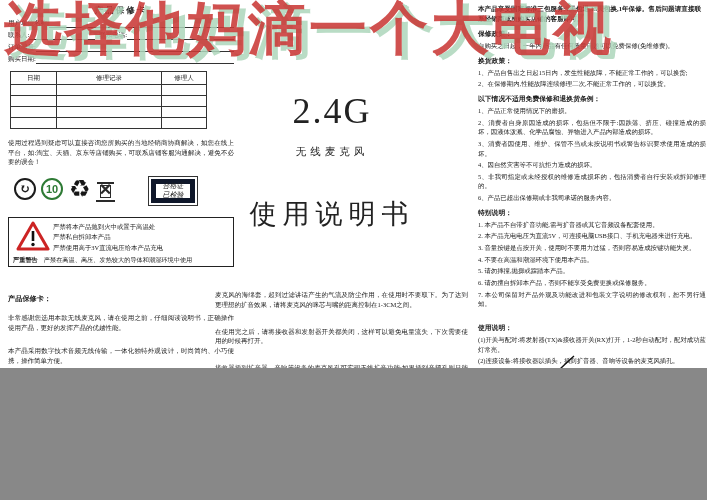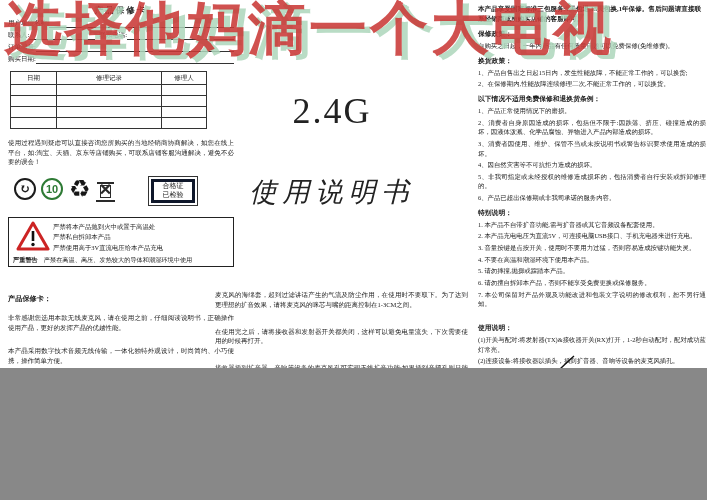--- a/index.html
+++ b/index.html
@@ -38,35 +38,35 @@
   .ic-circle{width:22px;height:22px;border-radius:50%;display:flex;align-items:center;justify-content:center;box-sizing:border-box;}
   .ic1{left:6px;border:2.5px solid #1c1c1c;font-size:13px;color:#1c1c1c;font-weight:bold;}
   .ic2{left:33px;border:2px solid #2d7a34;color:#2d7a34;font-size:11px;font-weight:bold;font-family:"Liberation Sans",sans-serif;}
   .ic3{left:61px;font-size:24px;line-height:22px;color:#161616;}
   .ic4{left:88px;width:20px;height:26px;}
   .bin-body{position:absolute;left:4px;top:7px;width:11px;height:13px;border:1.5px solid #2a2a2a;box-sizing:border-box;}
   .bin-lid{position:absolute;left:1px;top:4px;width:17px;height:2px;background:#2a2a2a;}
   .bin-bar{position:absolute;left:0px;top:22px;width:19px;height:2px;background:#2a2a2a;}
   .bin-x{position:absolute;left:0;top:2px;width:19px;height:20px;font-size:16px;line-height:20px;color:#2a2a2a;text-align:center;font-weight:bold;}
   .cert-box{position:absolute;left:140px;top:0px;width:50px;height:30px;border:1px solid #333;padding:2px;box-sizing:border-box;}
-  .cert-inner{width:100%;height:100%;border:3px solid #0f172a;box-sizing:border-box;display:flex;flex-direction:column;align-items:center;justify-content:center;font-size:7px;line-height:1.35;}
+  .cert-inner{width:100%;height:100%;border:5px solid #0f172a;box-sizing:border-box;display:flex;flex-direction:column;align-items:center;justify-content:center;font-size:7px;line-height:1.35;font-style:italic;}
   .warn-box{margin-top:5px;border:1px solid #222;padding:3px 4px 2px 4px;}
   .warn-top{display:flex;align-items:center;}
   .warn-tri{flex:0 0 40px;text-align:center;}
   .warn-lines{flex:1;font-size:6.4px;line-height:1.65;}
   .warn-bottom{display:flex;margin-top:1px;font-size:6.2px;white-space:nowrap;}
   .warn-severe{font-weight:bold;margin-right:6px;}
   .du-head{font-weight:bold;font-size:7.2px;margin-top:27px;}
   .du-p{margin-top:8px;text-align:justify;}
   .du-p + .du-p{margin-top:14px;}
   .notice-head{font-size:6.8px;margin-top:16px;}
   
   .brand{font-size:36px;letter-spacing:2px;}
   .product{font-size:10.5px;letter-spacing:4px;margin-top:6px;}
-  .manual-title{font-size:27px;letter-spacing:6px;margin-top:34px;white-space:nowrap;font-style:italic;}
+  .manual-title{font-size:27px;letter-spacing:6px;margin-top:34px;white-space:nowrap;}
   .tip-p{margin-top:0;margin-bottom:0;text-align:justify;}
   .tip-p + .tip-p{margin-top:17px;}
   
   .r-intro{font-weight:bold;font-size:6.6px;}
   .r-head{font-weight:bold;font-size:6.8px;margin-top:5px;}
   .r-item{margin-top:2px;text-align:justify;}
   .r-instr-head{margin-top:14px;}
   
   .diagram{position:absolute;left:478px;top:352px;width:229px;height:148px;z-index:5;}
   .dg-label{position:absolute;font-size:5px;line-height:1.2;color:#222;white-space:nowrap;font-family:"Liberation Sans",sans-serif;}
@@ -180,20 +180,21 @@
     <div class="du-head">产品保修卡：</div>
     <div class="du-p">非常感谢您选用本款无线麦克风，请在使用之前，仔细阅读说明书，正确操作使用产品，更好的发挥产品的优越性能。</div>
     <div class="du-p">本产品采用数字技术音频无线传输，一体化独特外观设计，时尚简约、小巧便携，操作简单方便。</div>
     <div class="du-p">广泛适用于新一代无线教学扩音、演讲、导游、促销、导购、舞蹈健身等场合，能匹配多种音频设备(如扩音器、舞台音响、户外音响、功放机、多媒体设备等)均可与本产品配套使用，轻松无线，带给您意想不到的便捷和快乐。</div>
     <div class="notice-head">使用须知：</div>
     <div class="du-p">与扩音器连接时，请不要将麦克风咪芯的正面向着扩音器的扬声器，以免产生啸叫。在小空间内使用，可适当调小麦克风的音量，以避免啸叫。</div>
   </div>
 
   <div class="col col-mid-title">
     <div class="brand">2.4G</div>
+    <div class="product">无线麦克风</div>
     <div class="manual-title">使用说明书</div>
   </div>
 
   <div class="col col-mid-text">
     <div class="tip-p">麦克风的海绵套，起到过滤讲话产生的气流及防尘作用，在使用时不要取下。为了达到更理想的扩音效果，请将麦克风的咪芯与嘴的距离控制在1-3CM之间。</div>
     <div class="tip-p">在使用完之后，请将接收器和发射器开关都关闭，这样可以避免电量流失，下次需要使用的时候再打开。</div>
     <div class="tip-p">接收器插到扩音器、音响等设备的麦克风孔可实现无线扩音功能;如果插到音频孔则只能无线扩音，而且设备必须在LINE模式下才能使用。</div>
     <div class="tip-p">使用过程中，请不要长时间用手握着咪头部位，以免产生啸叫。</div>
     <div class="tip-p">当出现声音有失真或断断续续时，可能是电量不足,需要充电。</div>
   </div>

